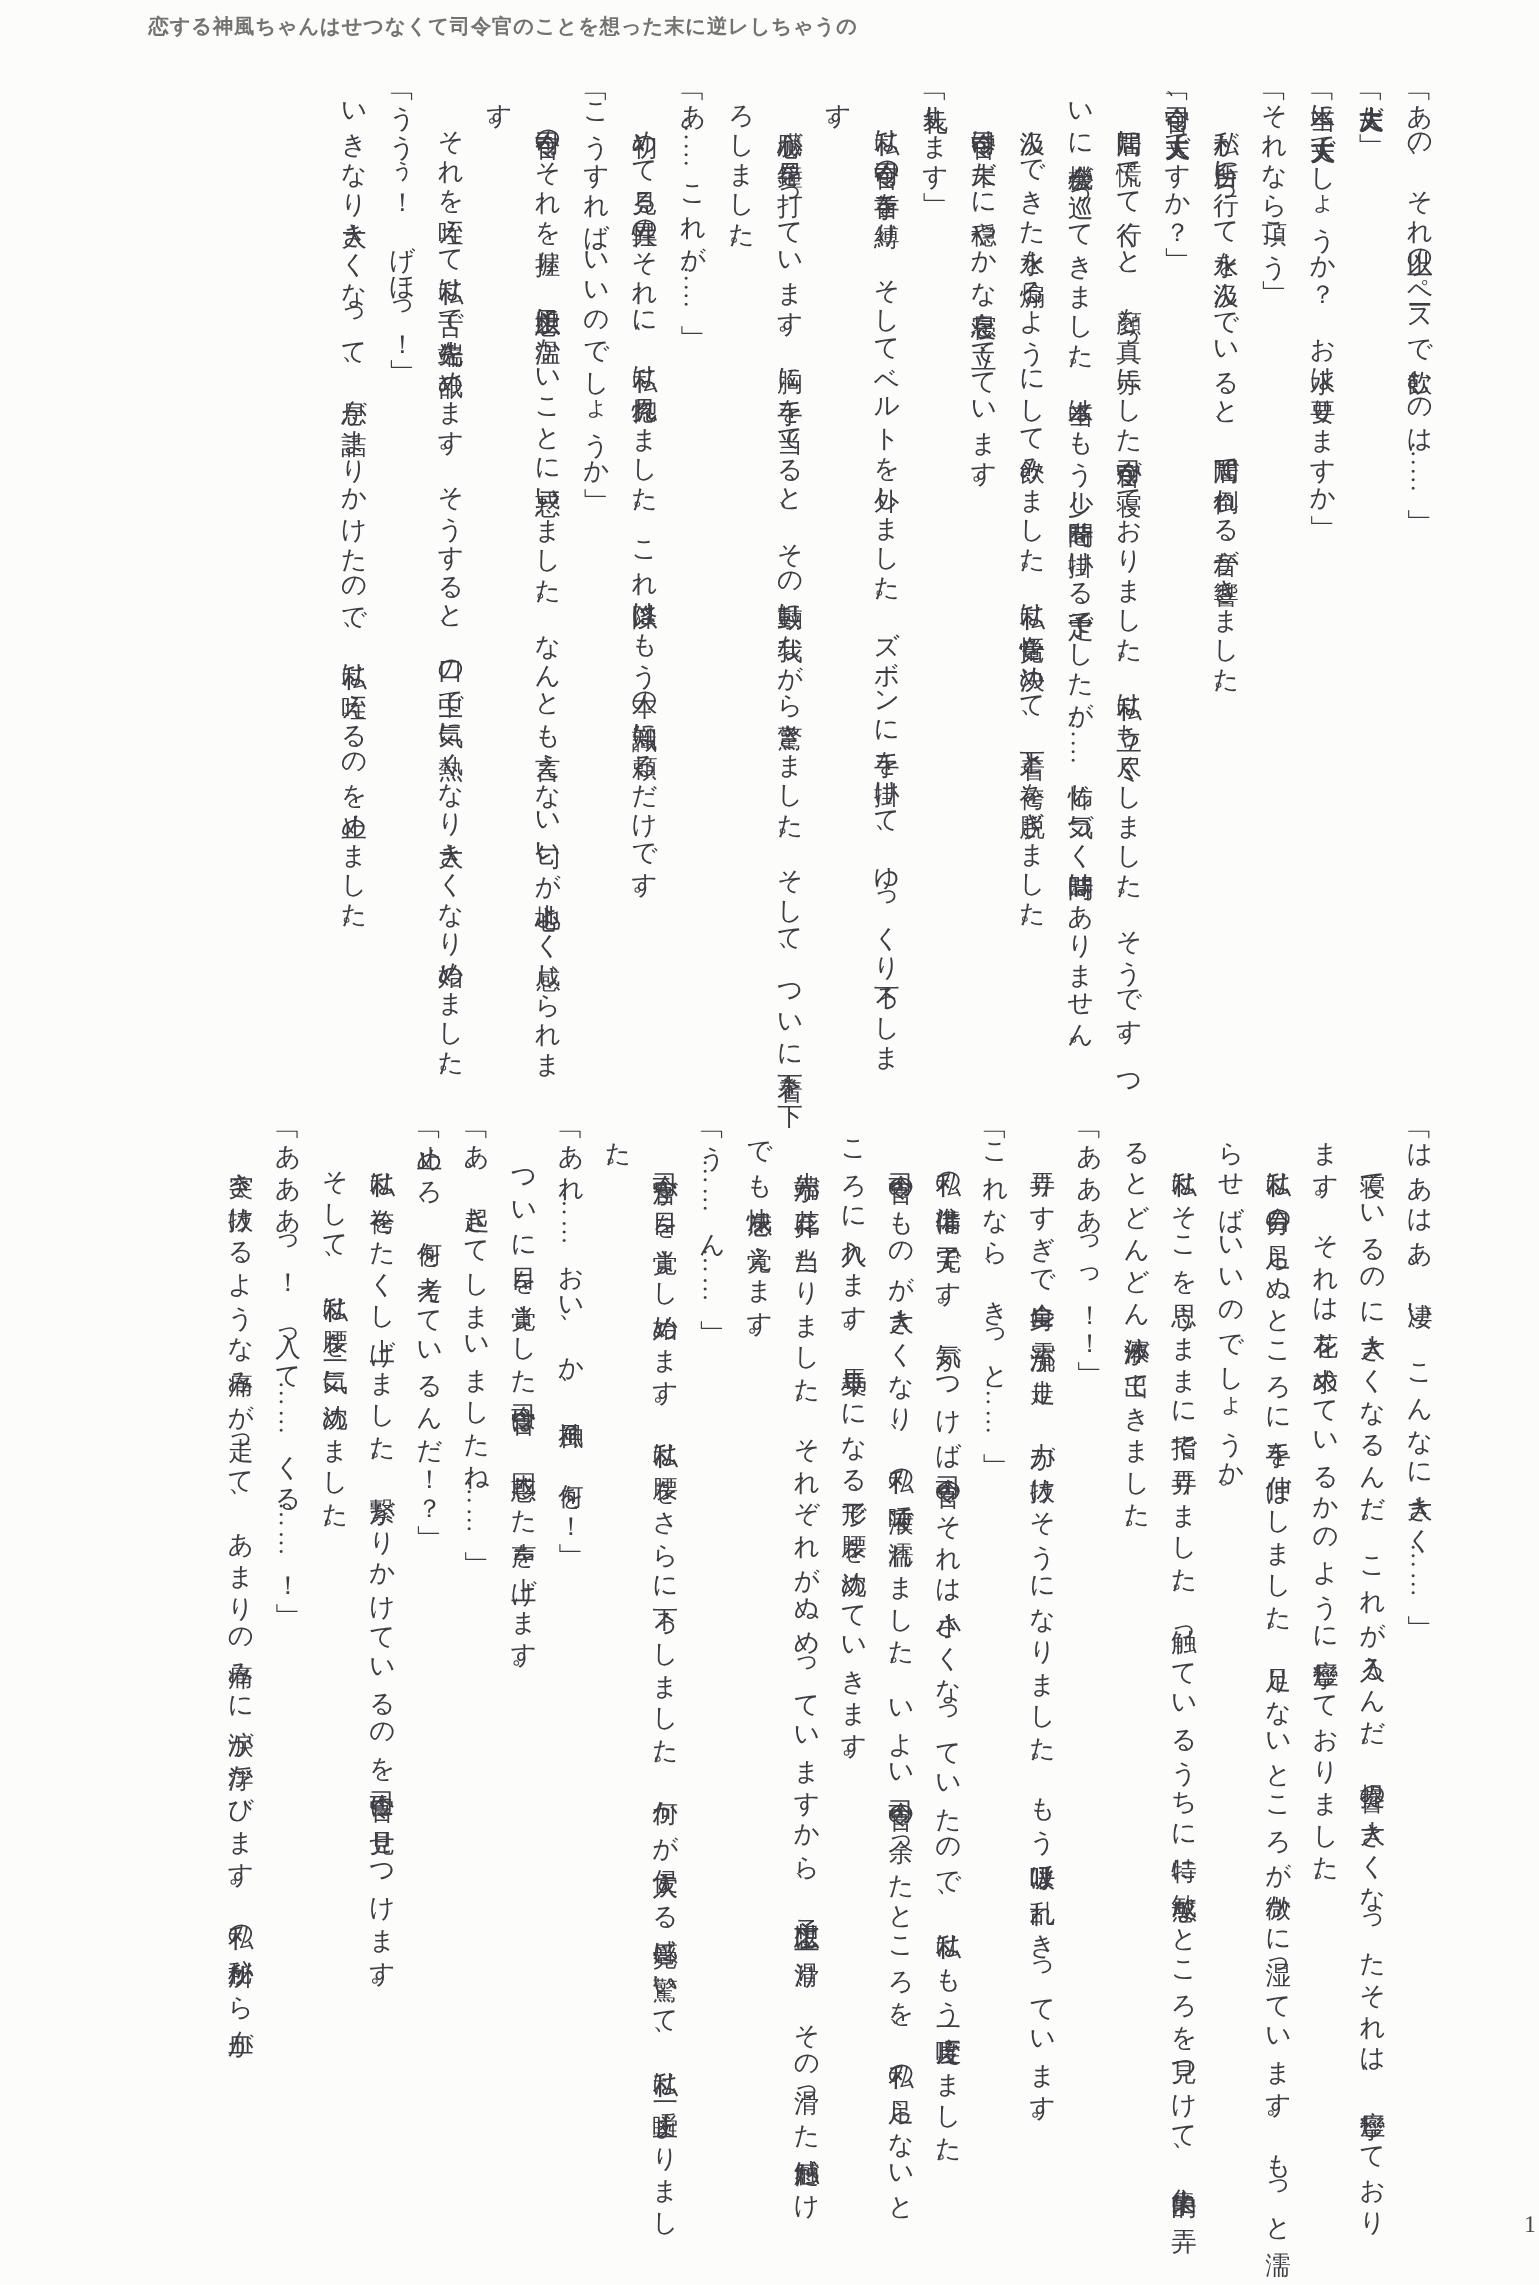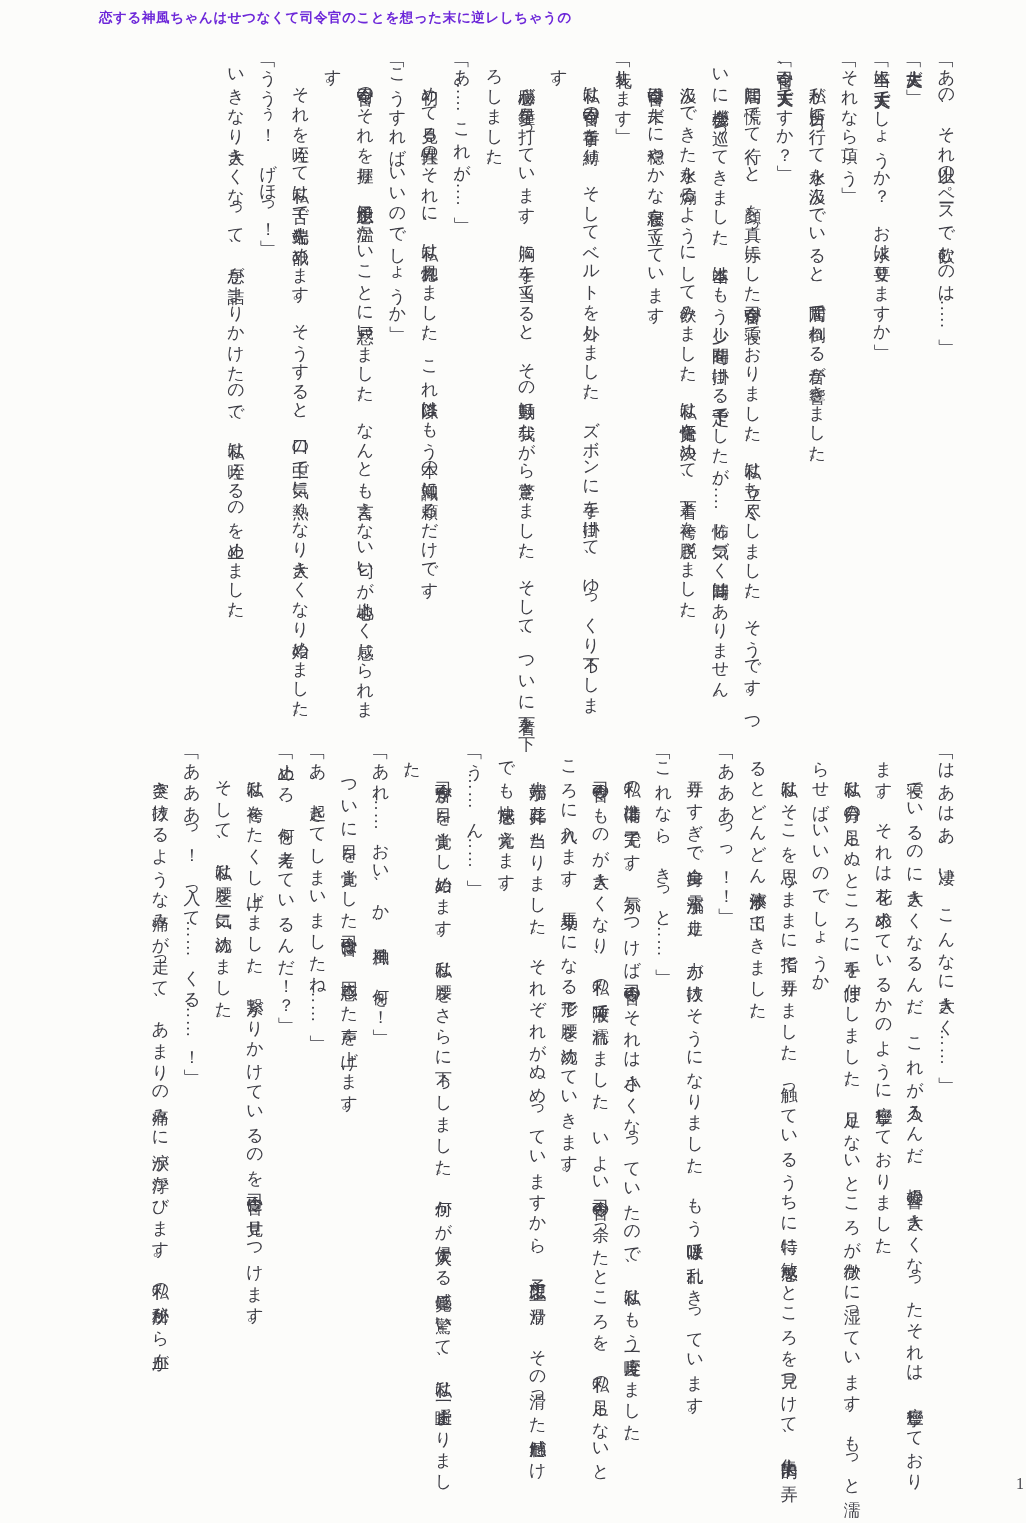--- a/index.html
+++ b/index.html
@@ -17,21 +17,21 @@
     color: #3d3d45;
   }
   .header-title {
     position: absolute;
     left: 99px;
     top: 9px;
     font-family: "Liberation Sans", "DejaVu Sans", sans-serif;
     font-size: 13.5px;
     font-weight: 600;
     letter-spacing: 0.6px;
-    color: #6d28d9;
+    color: #737373;
     white-space: nowrap;
   }
   .vblock {
     position: absolute;
     right: 64px;
     writing-mode: vertical-rl;
     text-orientation: mixed;
     white-space: normal;
   }
   .vblock p {

